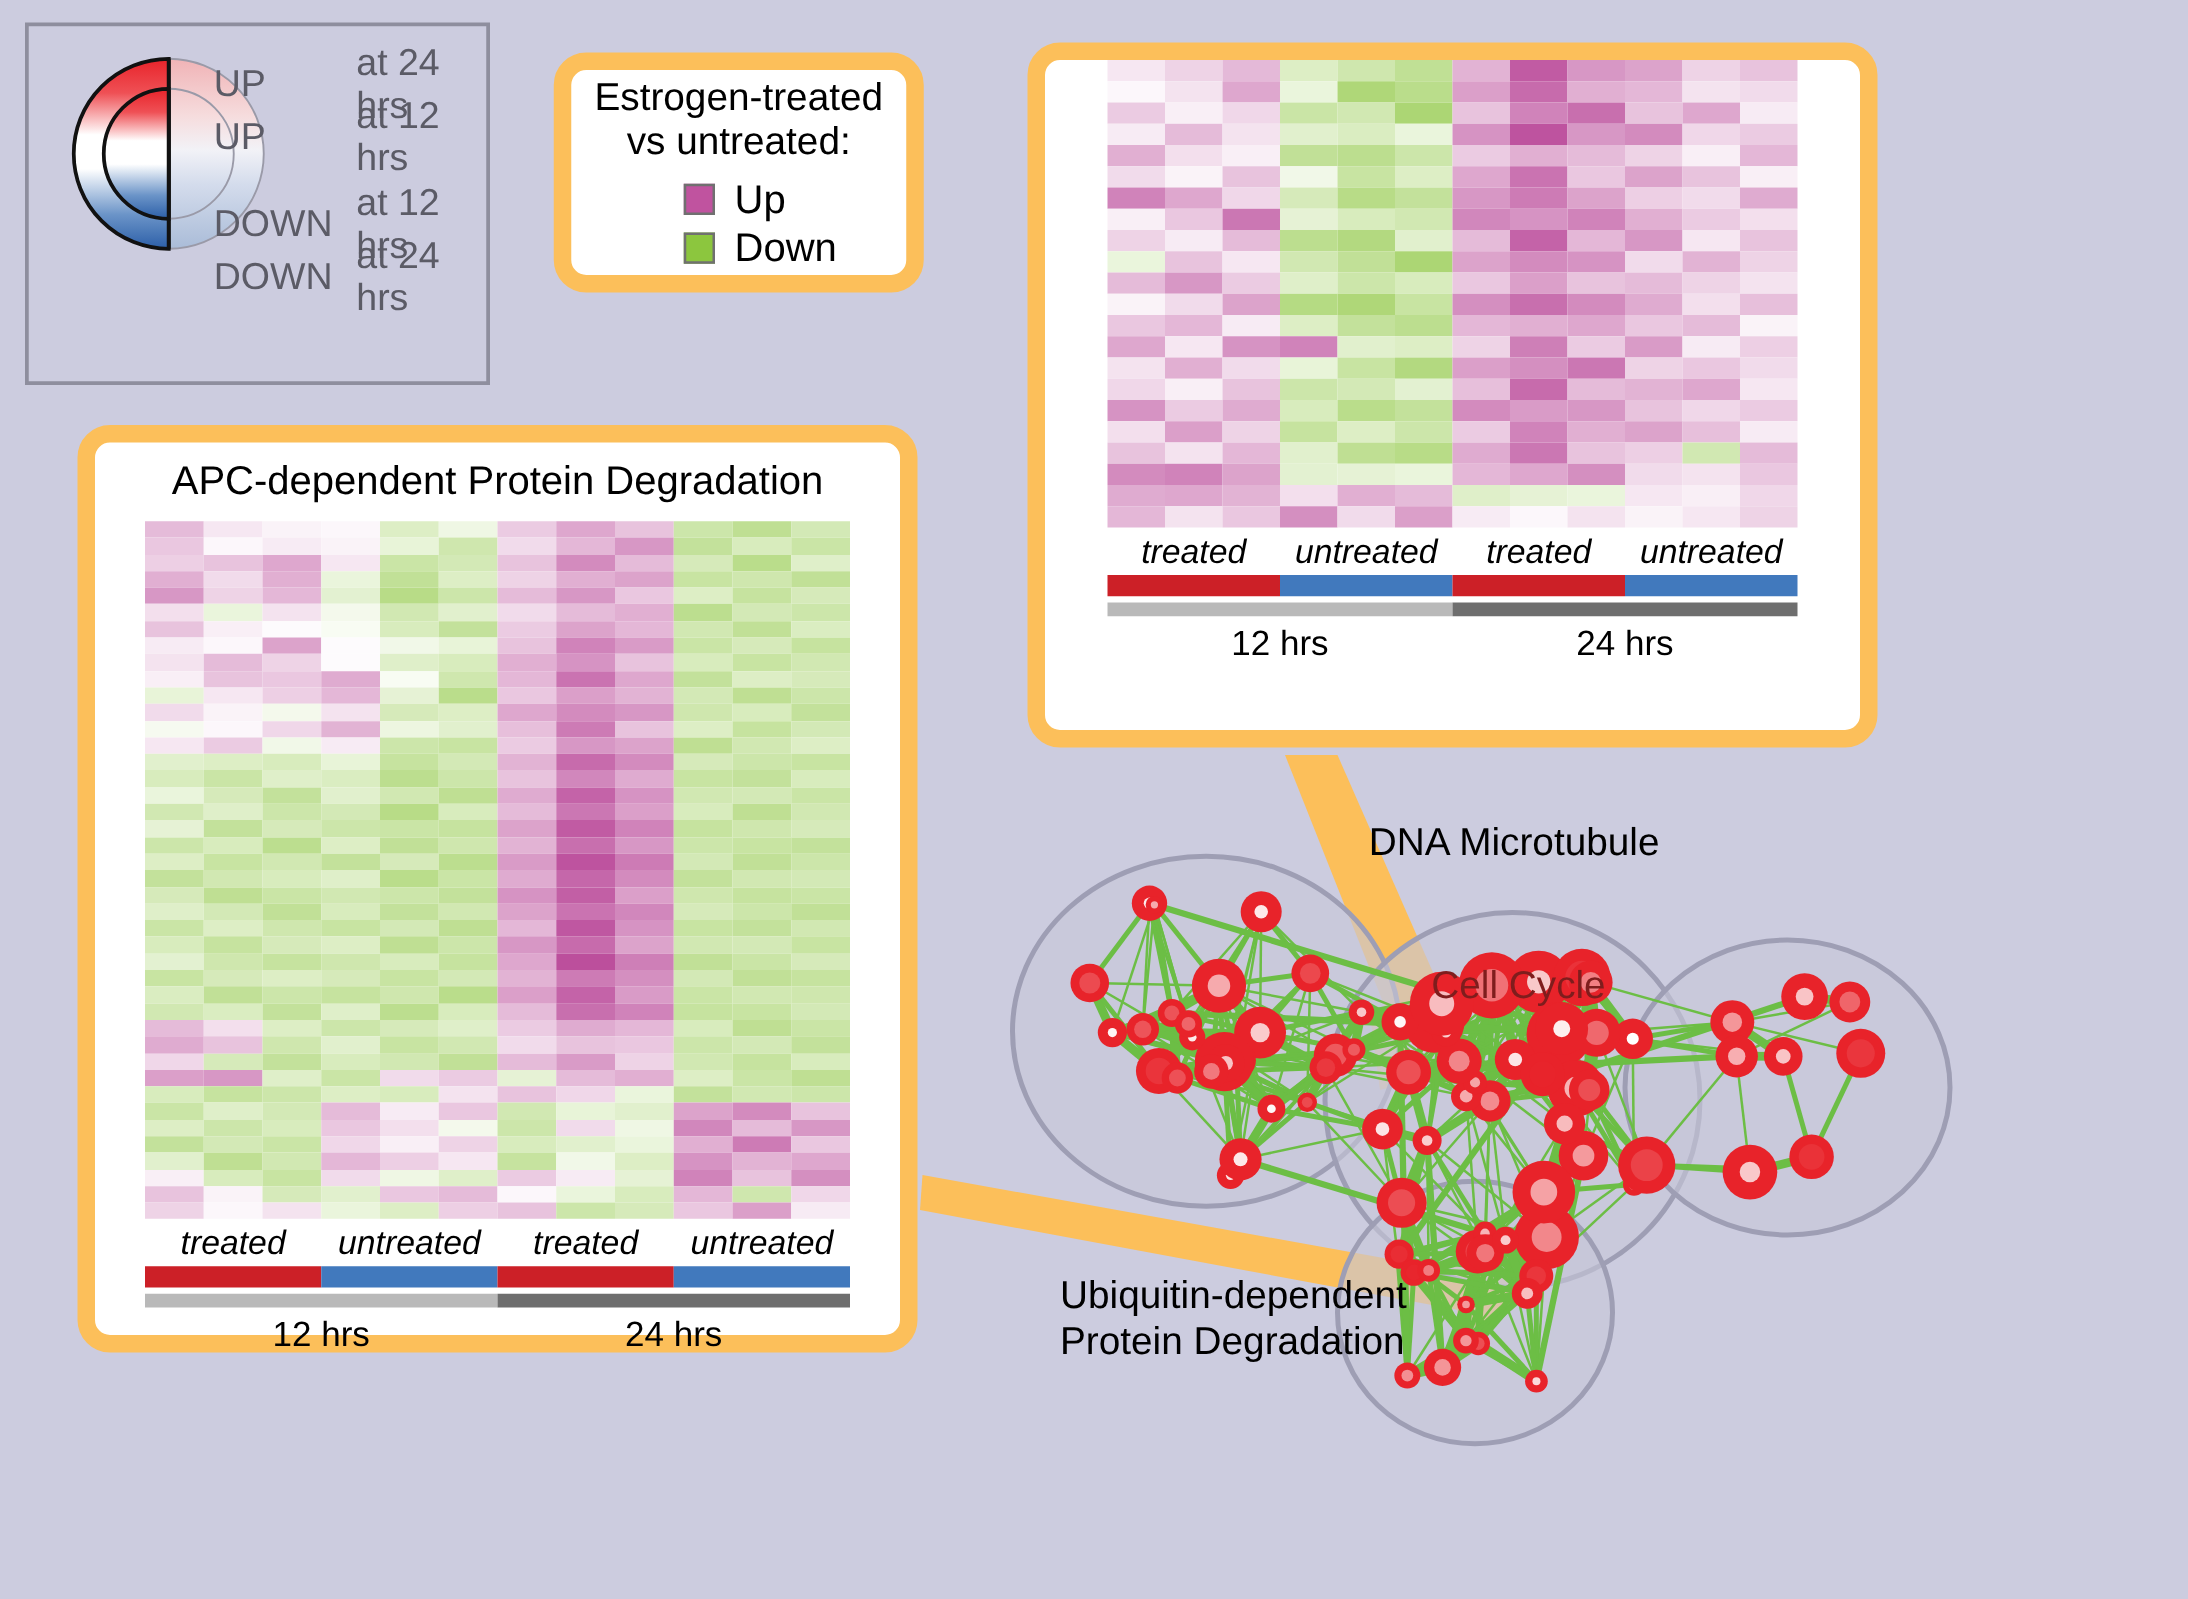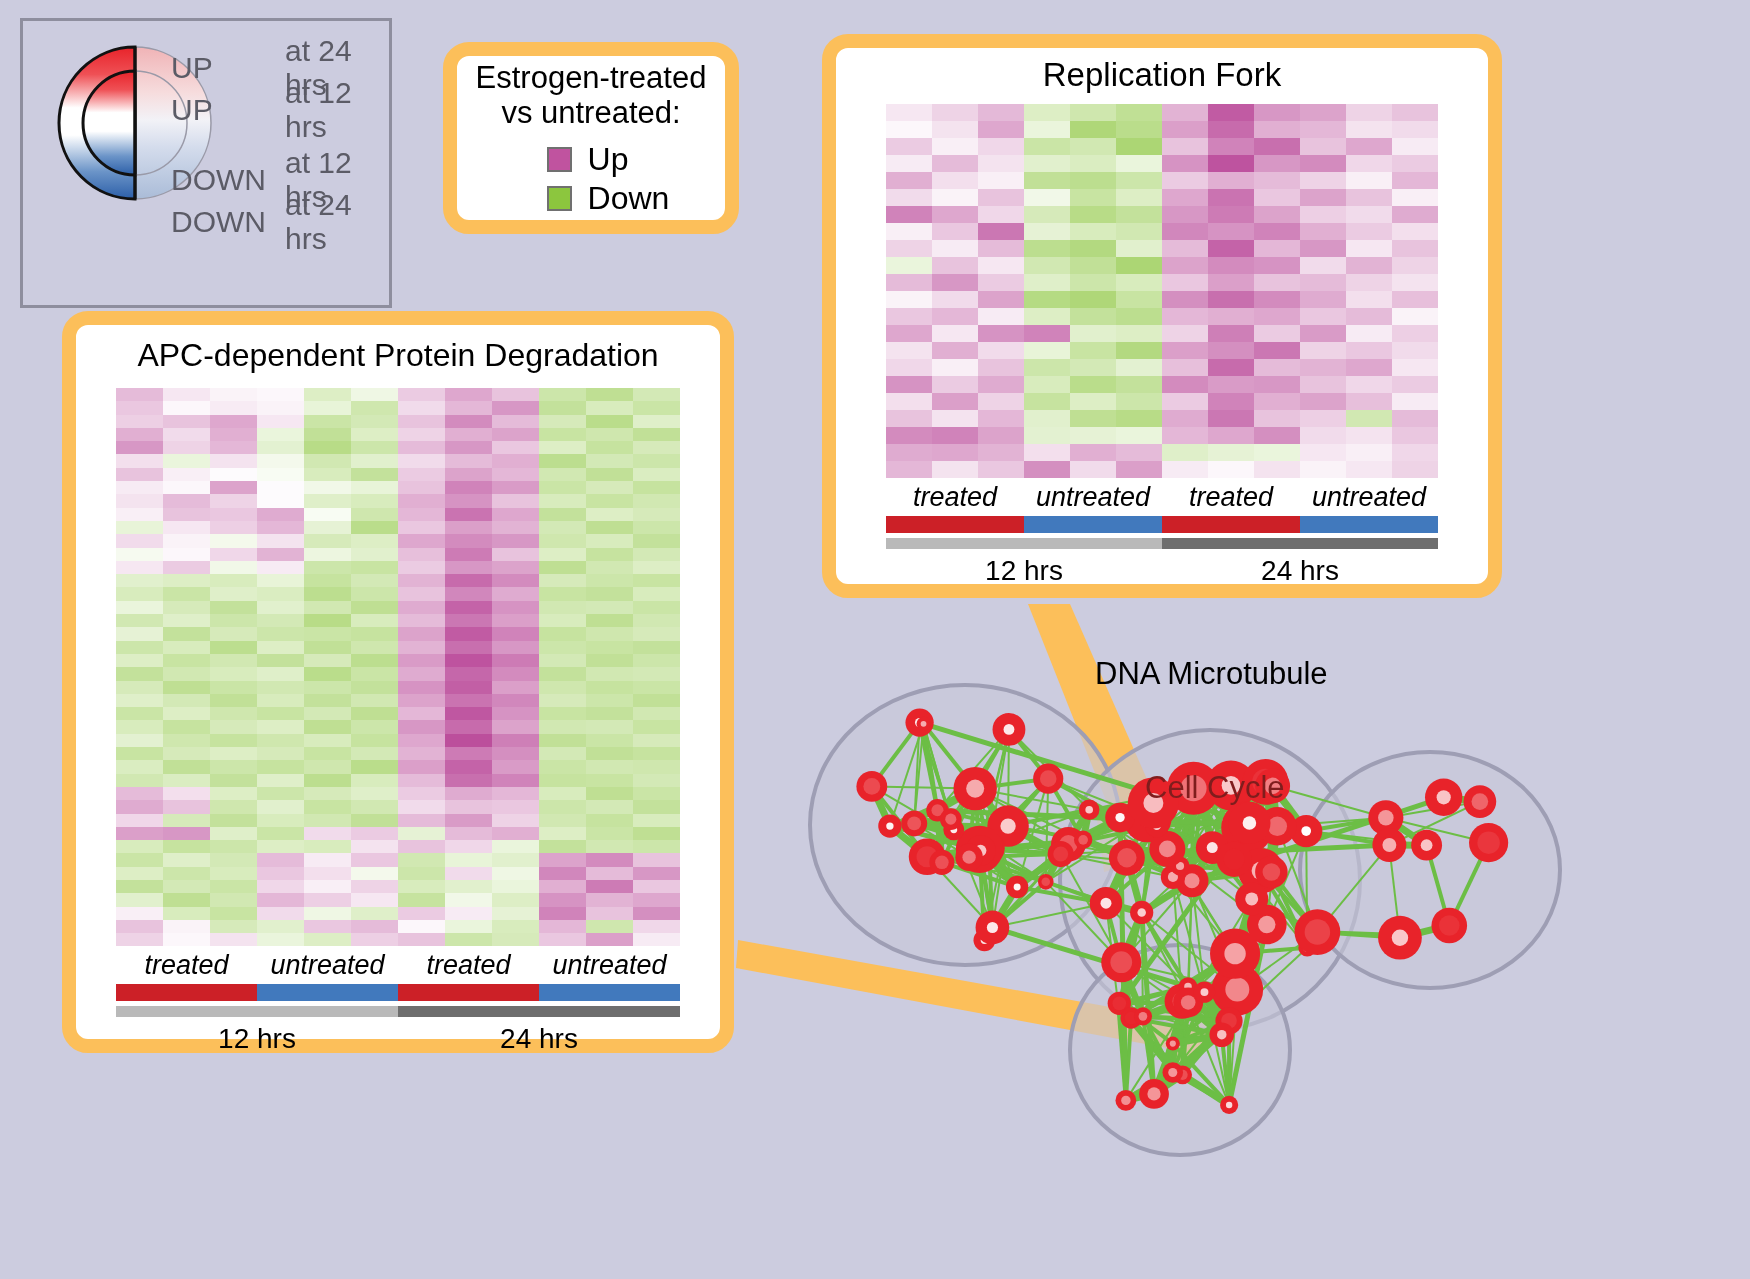--- a/index.html
+++ b/index.html
@@ -45,21 +45,21 @@
     align-items:center;justify-content:center;padding-top:4px;
   }
   .est-title{font-size:31px;color:#000;text-align:center;line-height:1.12;}
   .est-items{margin-top:8px;}
   .est-item{display:flex;align-items:center;gap:16px;margin:2px 0 2px 34px;}
   .sw{width:25px;height:25px;border:2px solid #707070;box-sizing:border-box;}
   .est-item span{font-size:32px;color:#000;}
 
   
   #replication-panel{left:822px;top:34px;width:680px;height:564px;}
-  #apc-panel{left:62px;top:311px;width:672px;height:742px;}
+  #apc-panel{left:62px;top:340px;width:672px;height:742px;}
   .panel .body{position:absolute;inset:0;display:flex;flex-direction:column;}
   .hm-title{font-size:33px;color:#000;text-align:center;margin:8px 0 10px;}
   #apc-panel .hm-title{font-size:32px;margin:12px 0 14px;}
 
   .hm-grid{display:grid;margin:0 auto;}
   .hm-cell{width:100%;height:100%;}
 
   .axis{margin:0 auto;}
   .axis-row{display:grid;grid-template-columns:repeat(4,1fr);font-style:italic;}
   .axis-label{text-align:center;font-size:27px;color:#000;padding:4px 0 3px;}
@@ -152,21 +152,20 @@
         <div class="est-item">
           <i class="sw" id="sw-down" style="background: rgb(140, 198, 62);"></i>
           <span>Down</span>
         </div>
       </div>
     </div>
   </div>
 
   <div class="panel" id="replication-panel">
     <div class="body">
-      <div class="hm-title">Replication Fork</div>
       <div class="hm-grid" id="hm-rep" style="grid-template-columns: repeat(12, 46px); grid-auto-rows: 17px;">
           <div class="hm-cell" style="background: rgb(246, 231, 242);"></div>
           <div class="hm-cell" style="background: rgb(238, 211, 230);"></div>
           <div class="hm-cell" style="background: rgb(228, 185, 216);"></div>
           <div class="hm-cell" style="background: rgb(221, 238, 197);"></div>
           <div class="hm-cell" style="background: rgb(207, 231, 174);"></div>
           <div class="hm-cell" style="background: rgb(192, 224, 149);"></div>
           <div class="hm-cell" style="background: rgb(226, 179, 212);"></div>
           <div class="hm-cell" style="background: rgb(193, 91, 163);"></div>
           <div class="hm-cell" style="background: rgb(215, 151, 197);"></div>
@@ -1612,15 +1611,19 @@
           <circle cx="364.0301815378815" cy="473.92519916043835" r="6.626491750993097" fill="rgb(244,149,152)"></circle>
           <circle cx="382.81019823527055" cy="423.5839743424008" r="7.008099507540464" fill="#e8232a"></circle>
           <circle cx="382.81019823527055" cy="423.5839743424008" r="3.0804099390529514" fill="rgb(244,153,156)"></circle>
           <circle cx="352.93111733045856" cy="396.3249221299368" r="9.105808485299349" fill="#e8232a"></circle>
           <circle cx="352.93111733045856" cy="396.3249221299368" r="4.356288216177265" fill="rgb(241,124,128)"></circle>
         </g>
     </svg>
 
     <div class="net-label black" id="label-dna">DNA Microtubule</div>
     <div class="net-label gray" id="label-cellcycle">Cell Cycle</div>
+    <div class="net-label black" id="label-ubiquitin">
+      <div>Ubiquitin-dependent</div>
+      <div>Protein Degradation</div>
+    </div>
   </div>
 
 </div>
 
 </body></html>

